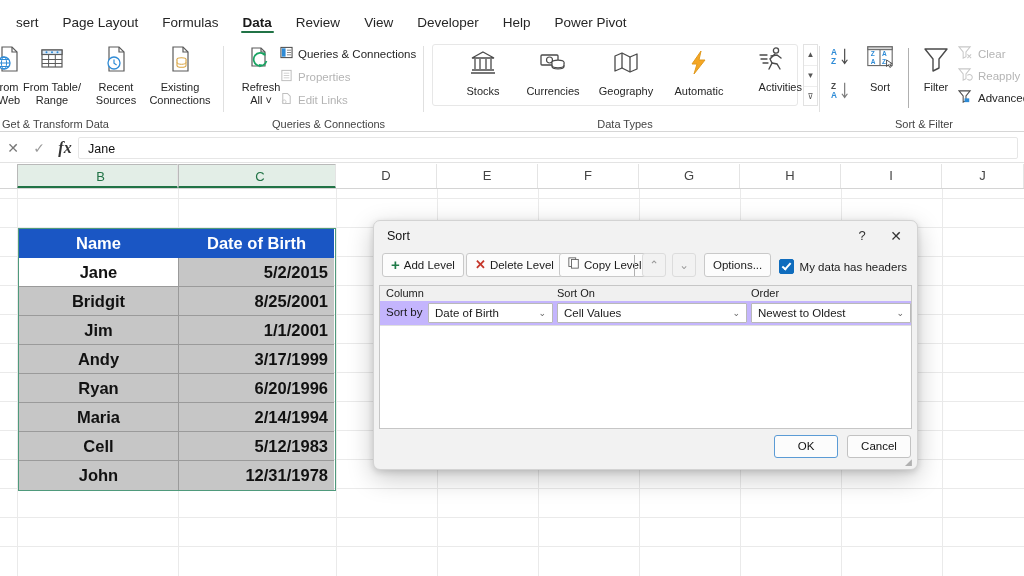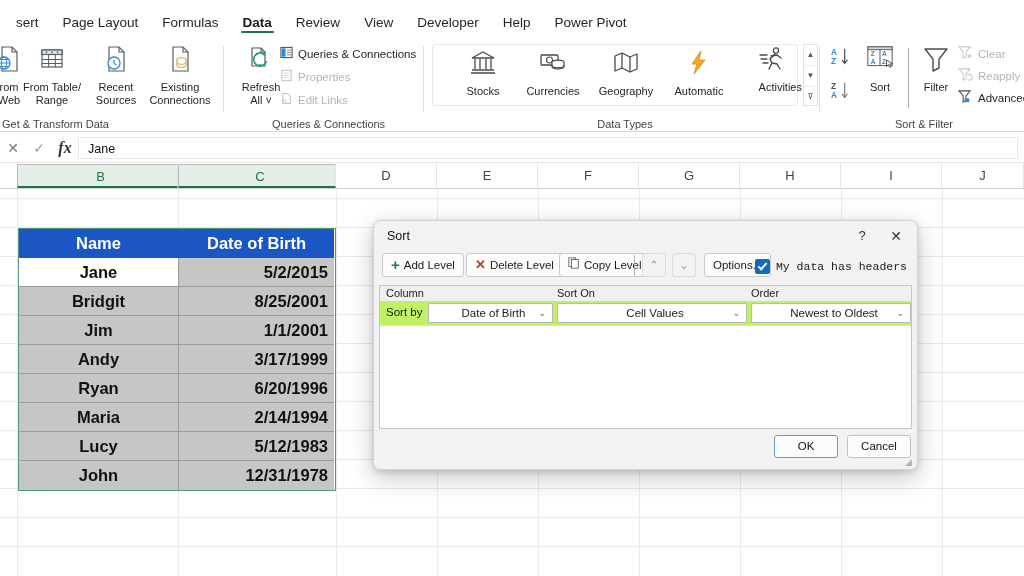--- a/index.html
+++ b/index.html
@@ -318,21 +318,20 @@
   }
 
   .chk-wrap {
     position: absolute;
     right: 10px; top: 8px;
     display: flex;
     align-items: center;
     gap: 6px;
     font-size: 11.5px;
     cursor: default;
-    font-family: Liberation Mono, monospace;
   }
   .chkbox {
     width: 13px; height: 13px;
     background: #0f6cbd;
     border: 1px solid #0f6cbd;
     border-radius: 2px;
     position: relative;
   }
   .chkbox::after {
     content: "";
@@ -359,23 +358,22 @@
   }
   .lvl-head span {
     position: absolute;
     top: 1px;
     font-size: 11px;
     color: #1b1b1b;
   }
   .lvl-row {
     position: absolute;
     left: 0; top: 15px; right: 0; height: 24px;
-    background: #bef264;
+    background: #c4b5fd;
     border-bottom: 1px solid #dfdfdf;
-    text-align: center;
   }
   .sortby-lbl {
     position: absolute;
     left: 6px; top: 5px;
     font-size: 11.5px;
   }
   .sel {
     position: absolute;
     top: 2px;
     height: 20px;
@@ -765,21 +763,21 @@
     </div>
     <div class="trow">
       <div class="tcell c-name">Ryan</div>
       <div class="tcell c-dob">6/20/1996</div>
     </div>
     <div class="trow">
       <div class="tcell c-name">Maria</div>
       <div class="tcell c-dob">2/14/1994</div>
     </div>
     <div class="trow">
-      <div class="tcell c-name">Lucy</div>
+      <div class="tcell c-name">Cell</div>
       <div class="tcell c-dob">5/12/1983</div>
     </div>
     <div class="trow">
       <div class="tcell c-name">John</div>
       <div class="tcell c-dob">12/31/1978</div>
     </div>
   </div>
 </div>
 
 <div class="dlg">

